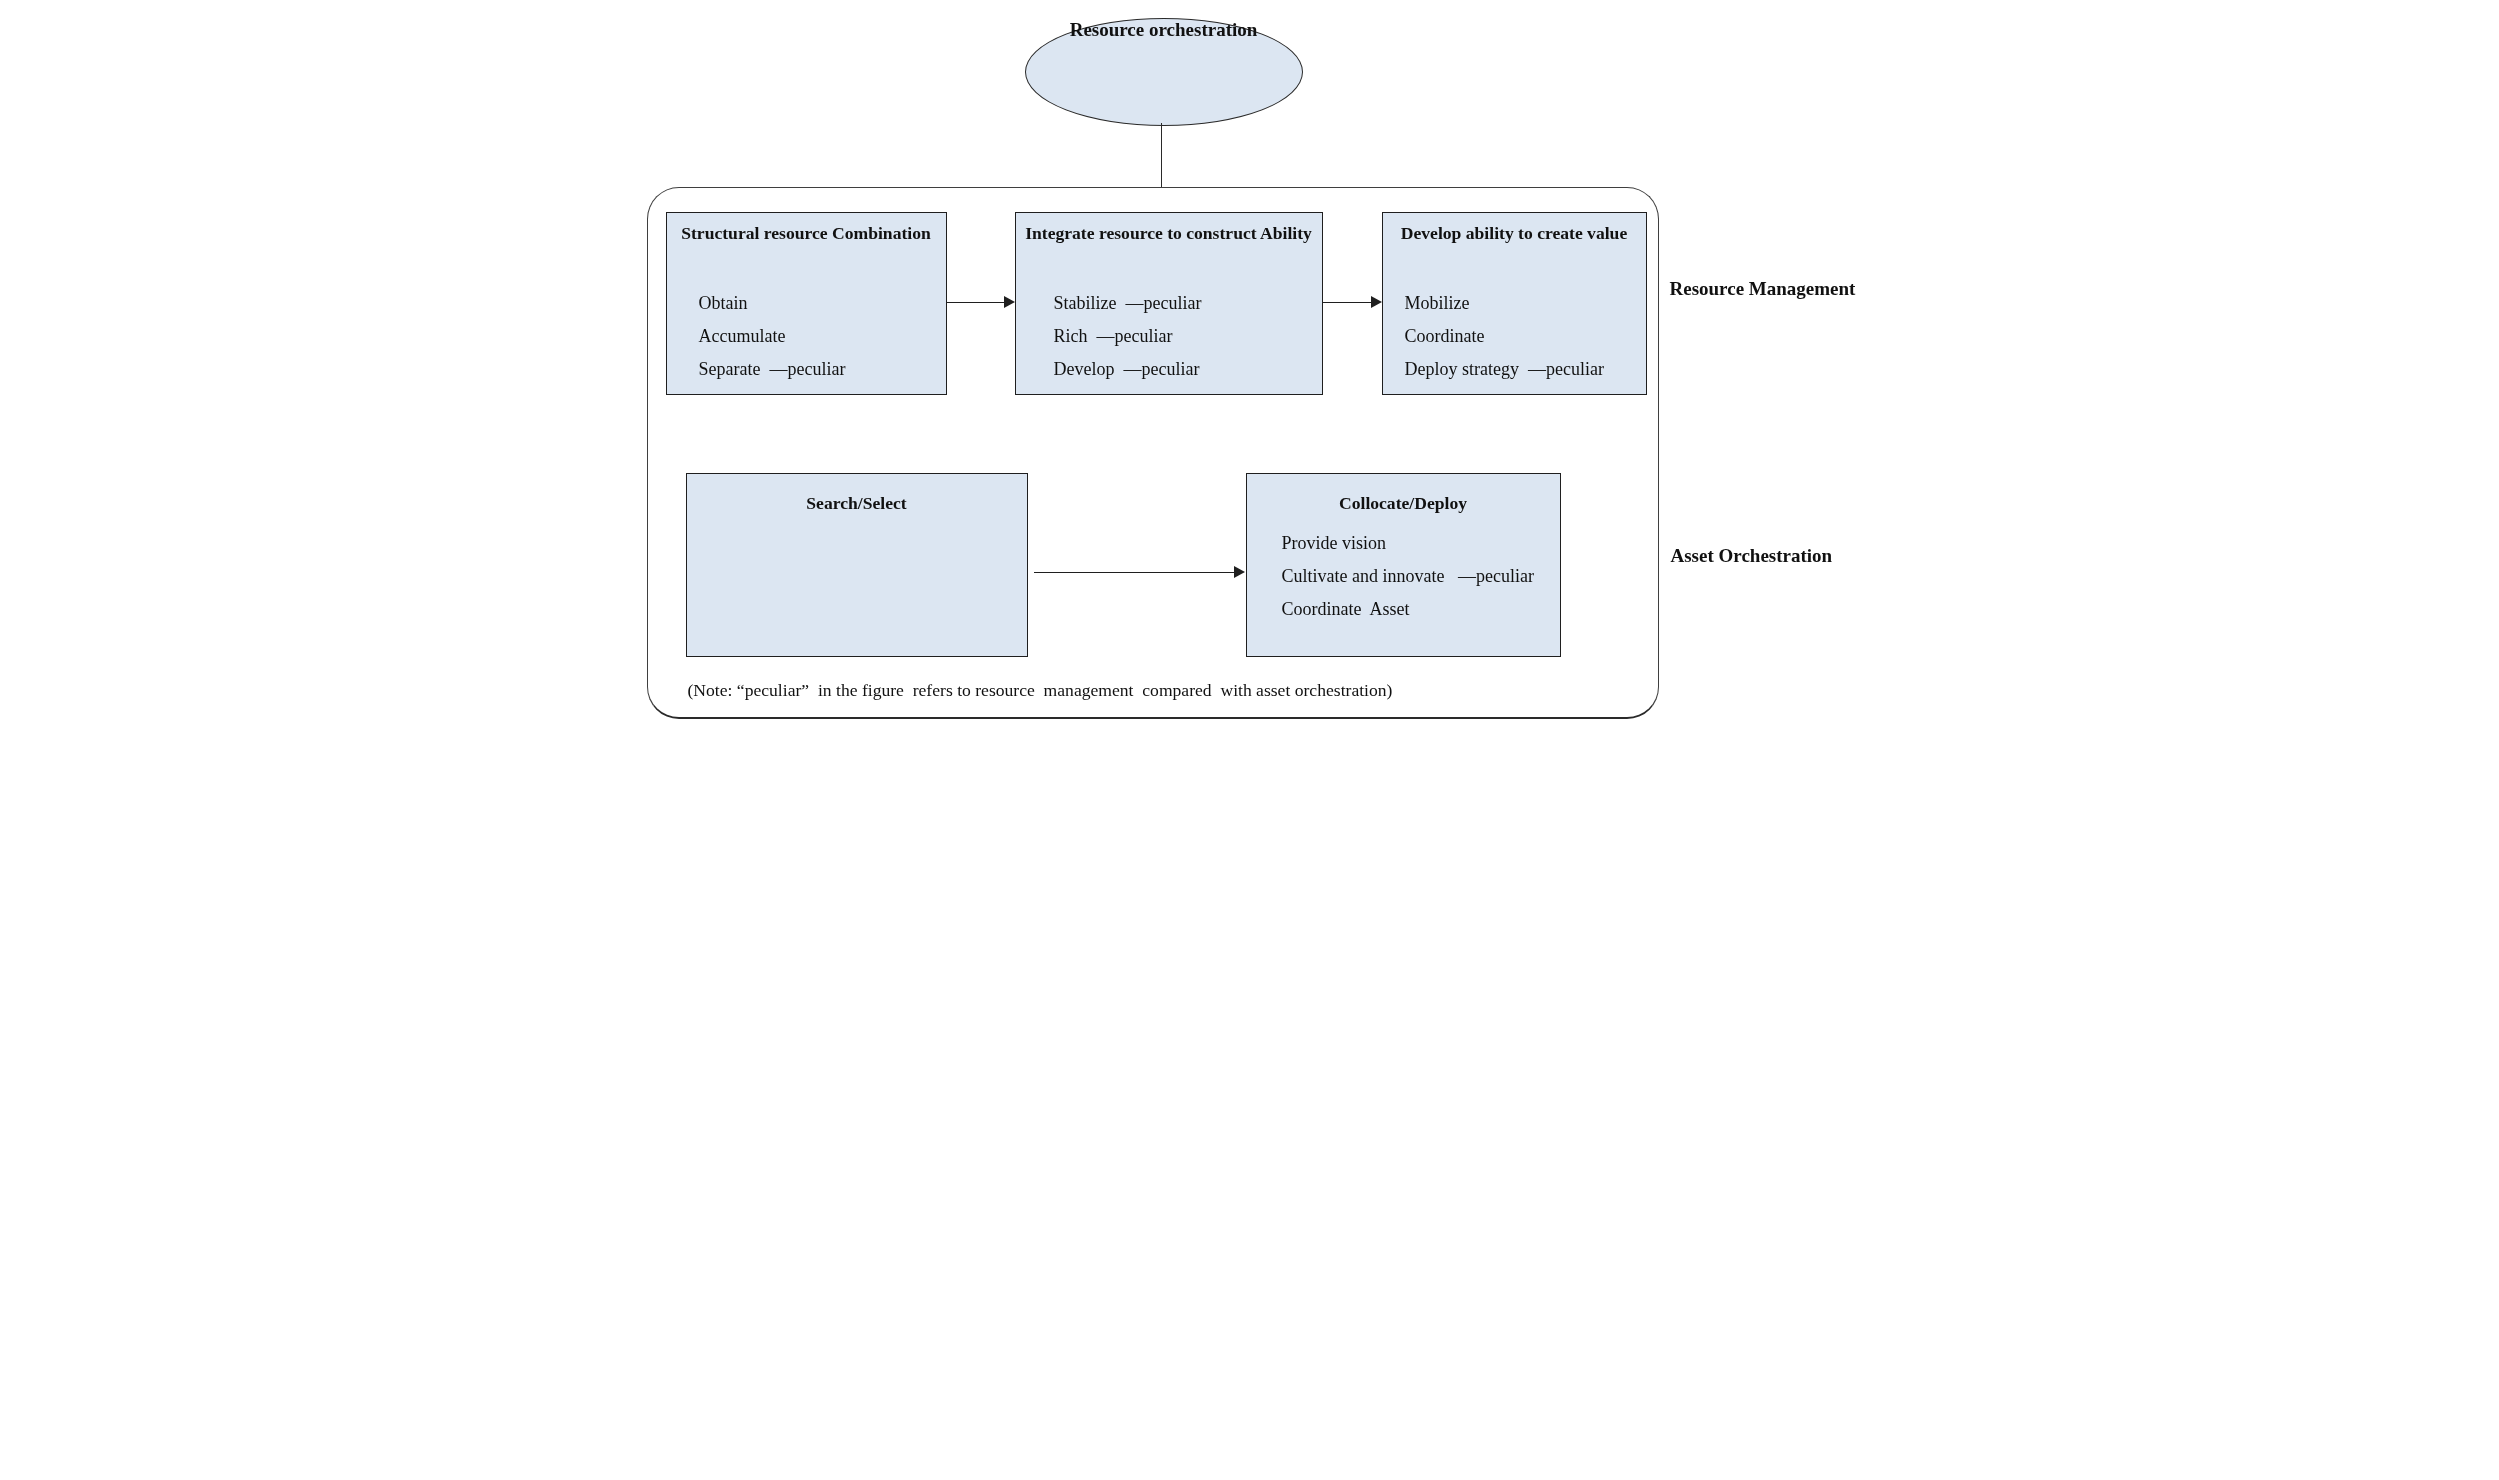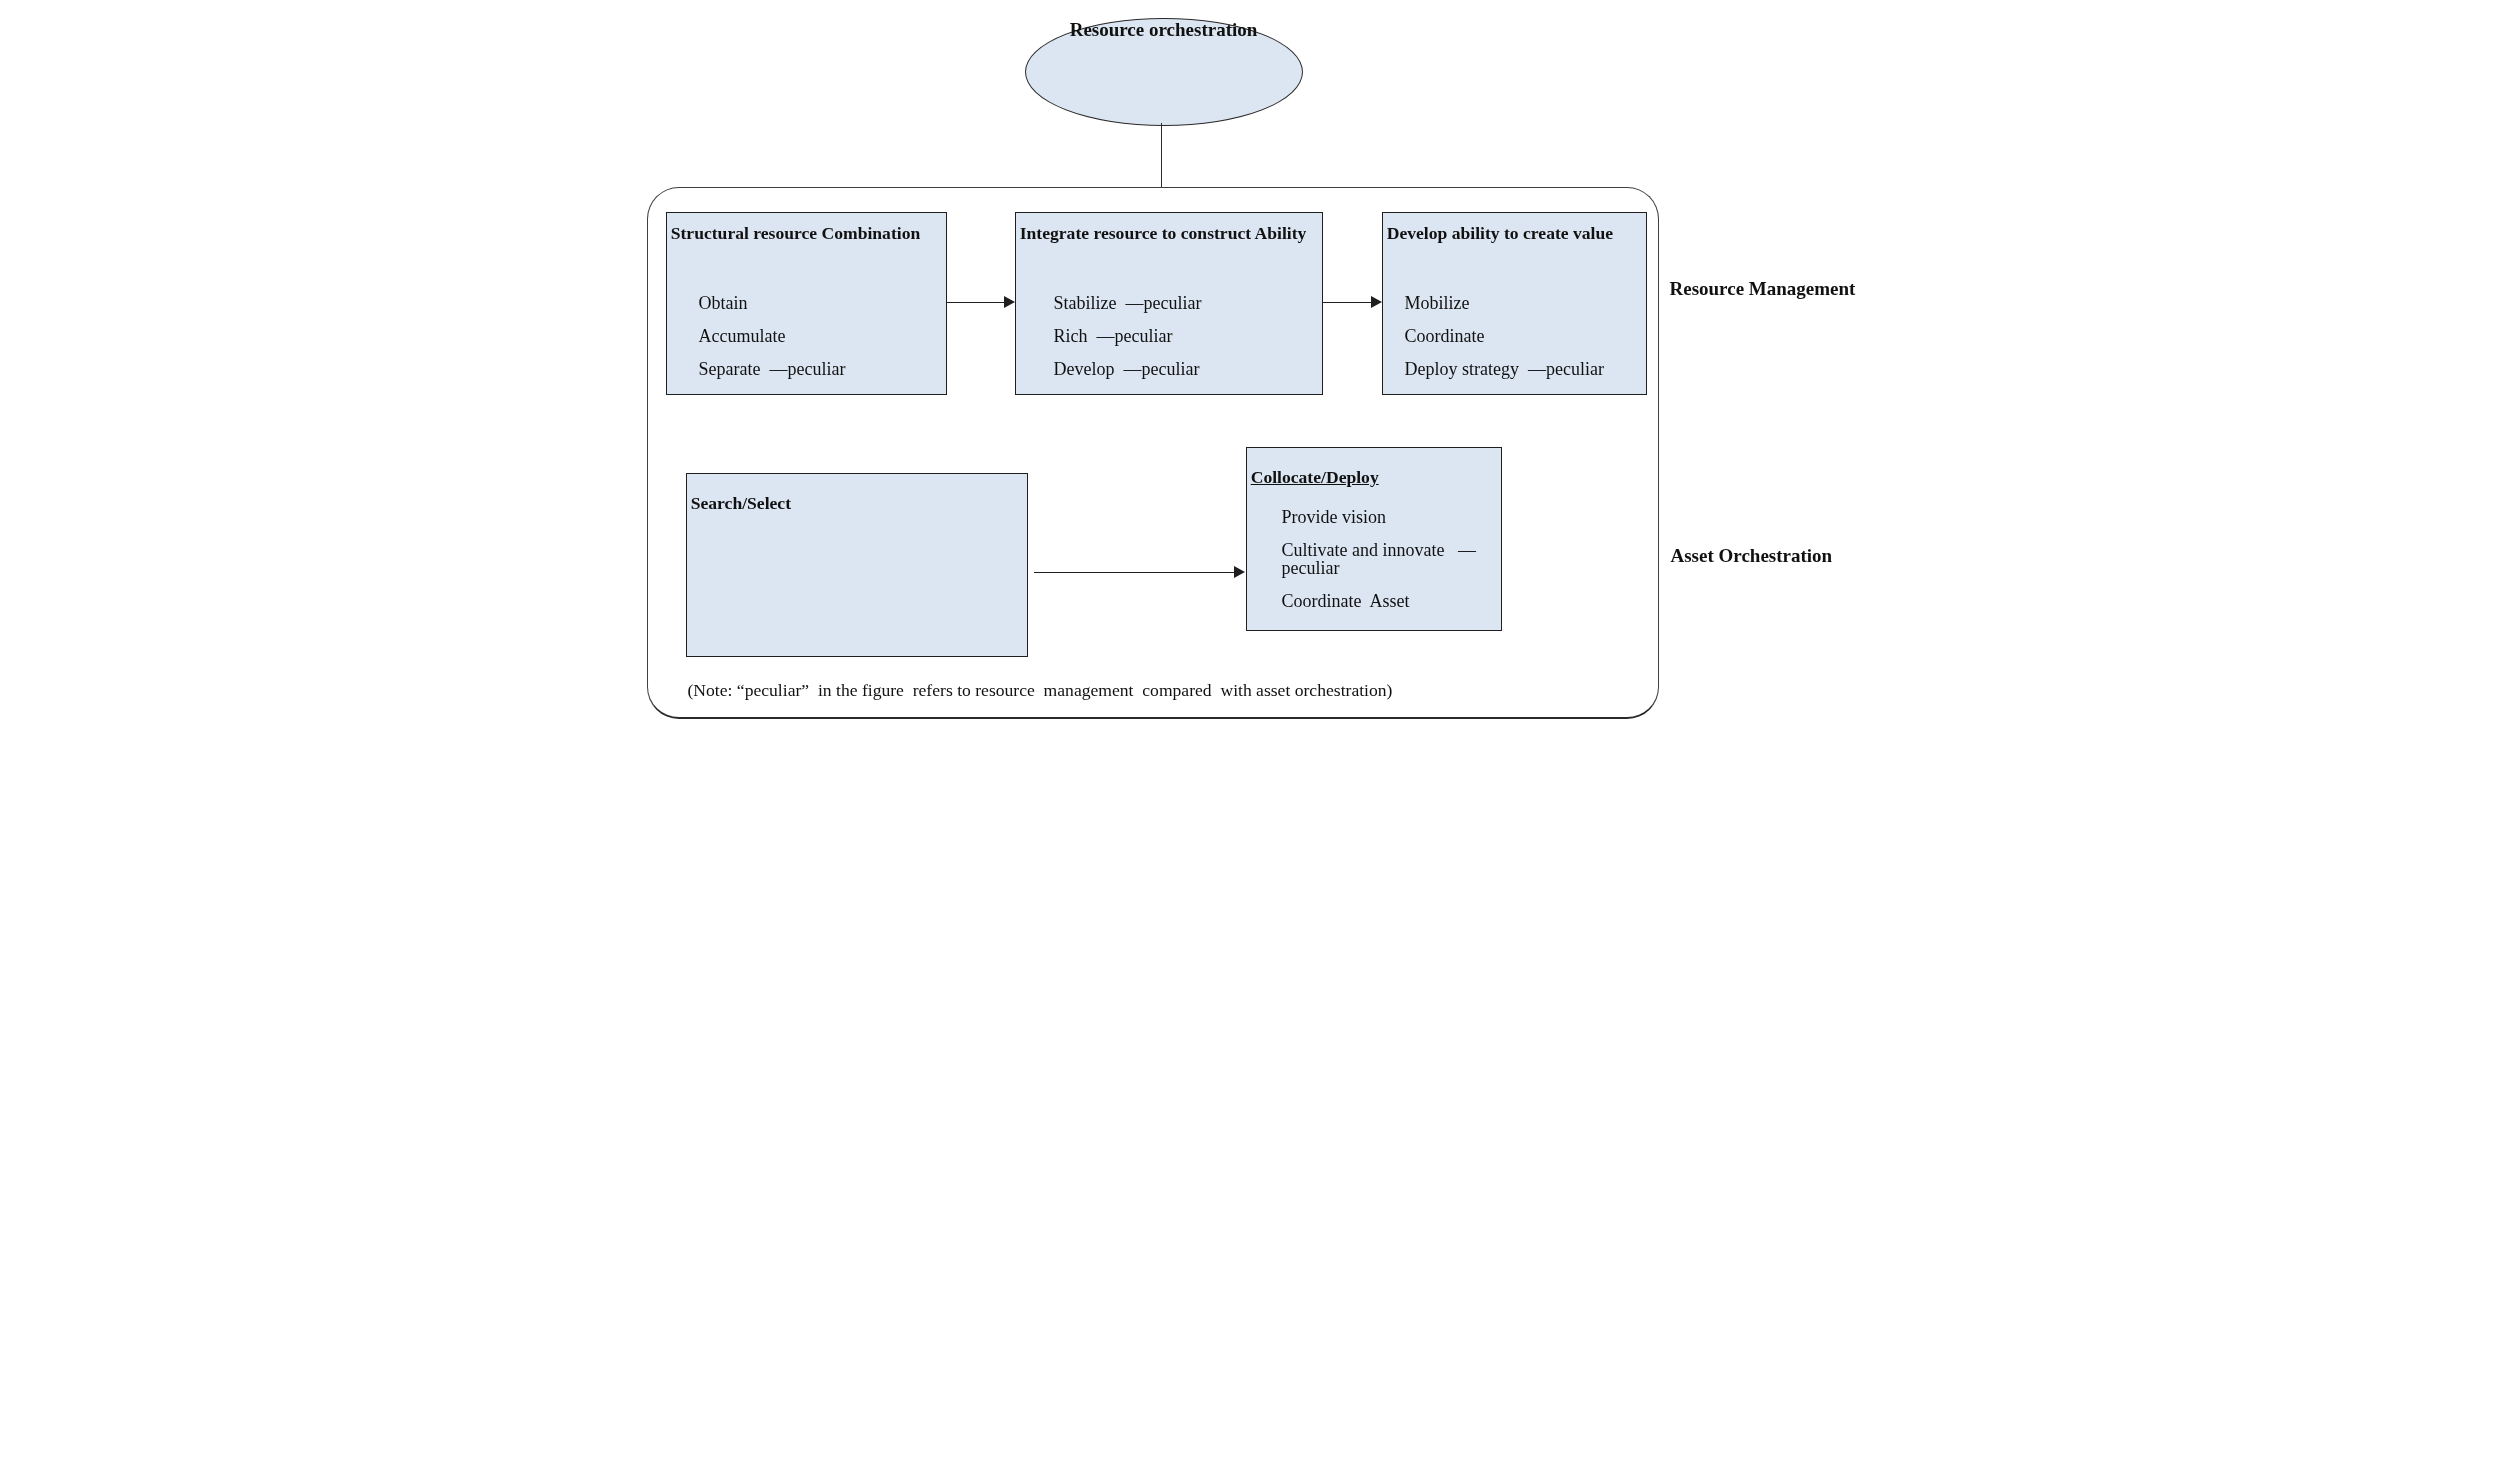--- a/index.html
+++ b/index.html
@@ -24,38 +24,38 @@
     position:absolute;left:22px;top:187px;width:1010px;height:529px;
     border:1.4px solid #3f3f3f;border-bottom:2.8px solid #2a2a2a;border-radius:32px;
     background:transparent;
   }
   
   .box{
     position:absolute;background:#dce6f2;border:1.4px solid #1f1f1f;
     box-sizing:border-box;
   }
   .box .title{
-    text-align:left;font-weight:bold;font-size:17.6px;line-height:19px;
+    text-align:center;font-weight:bold;font-size:17.6px;line-height:19px;
     padding:0 4.2px;white-space:pre-wrap;
   }
   .row1 .title{padding-top:11.3px;}
   .row2 .title{padding-top:19.7px;}
   .items{
     position:absolute;display:flex;flex-direction:column;gap:14.8px;
     font-size:18px;line-height:18.3px;white-space:pre-wrap;
   }
   #box-structural{left:41px;top:212px;width:281px;height:183px;}
   #box-structural .items{top:81px;left:32px;}
   #box-integrate{left:390px;top:212px;width:308px;height:183px;}
   #box-integrate .items{top:81px;left:38px;}
   #box-develop{left:757px;top:212px;width:265px;height:183px;}
   #box-develop .items{top:81px;left:22px;}
   #box-search{left:61px;top:473px;width:342px;height:184px;}
   #box-search .items{top:56px;left:13.4px;}
-  #box-collocate{left:621px;top:447px;width:256px;height:184px;text-decoration:underline;}
+  #box-collocate{left:621px;top:473px;width:315px;height:184px;}
   #box-collocate .items{top:60px;left:35px;}
   
   .arrow{position:absolute;height:12.7px;display:flex;align-items:center;}
   .arrow .shaft{flex:1;height:1.4px;background:#1f1f1f;}
   .arrow .head{
     width:0;height:0;
     border-left:11.3px solid #1f1f1f;
     border-top:6.3px solid transparent;border-bottom:6.3px solid transparent;
   }
   #arrow-1{left:322px;top:296px;width:68px;}

